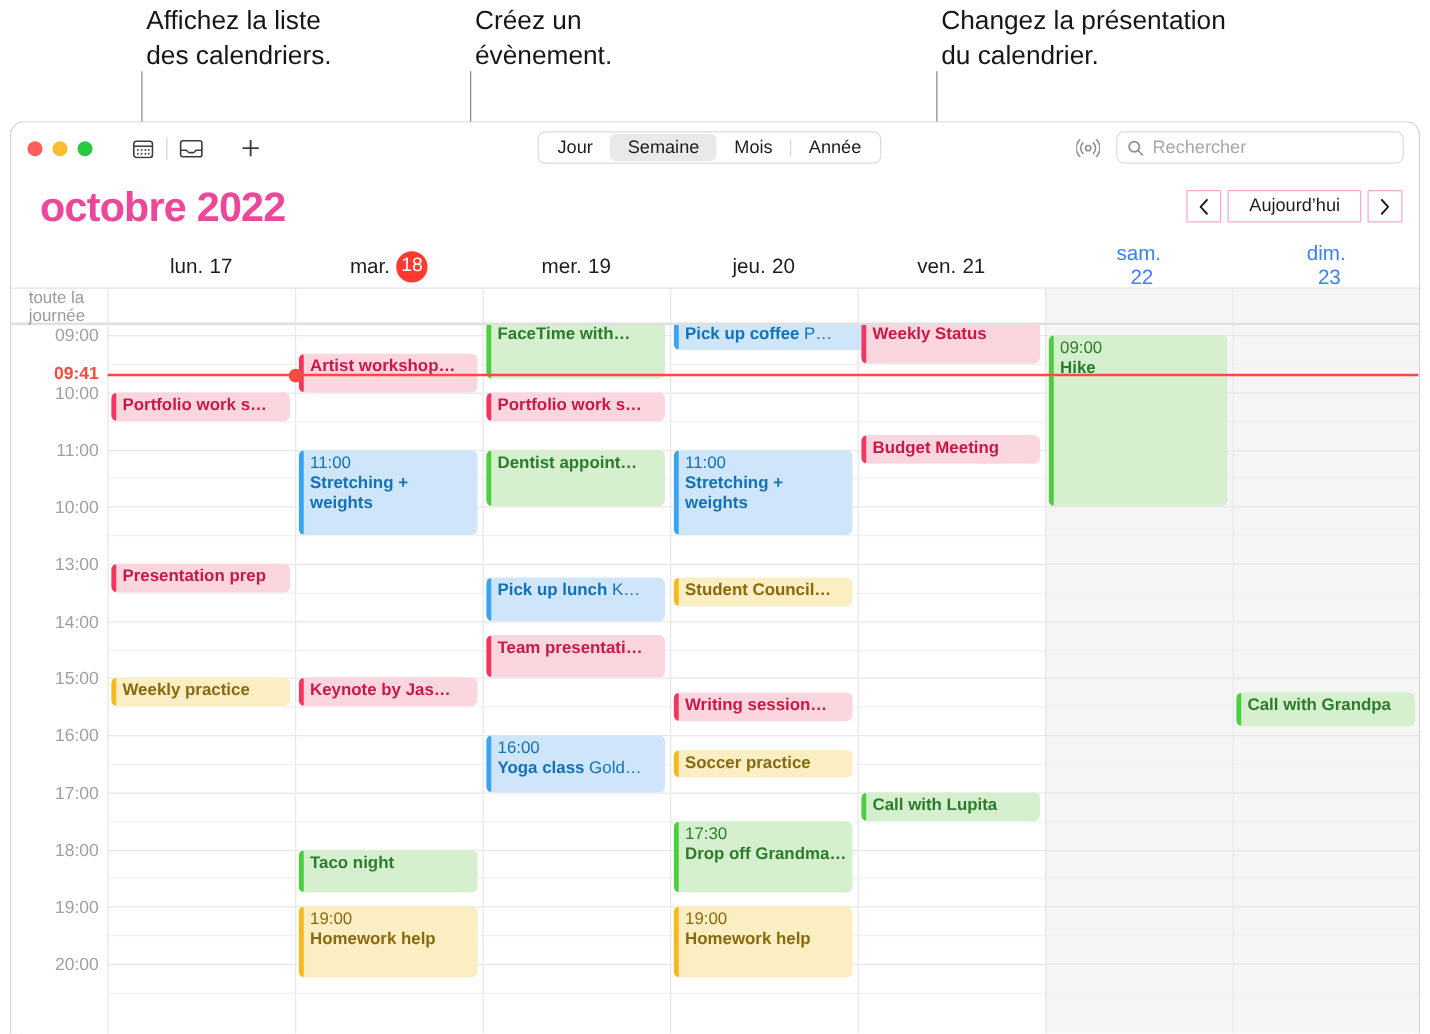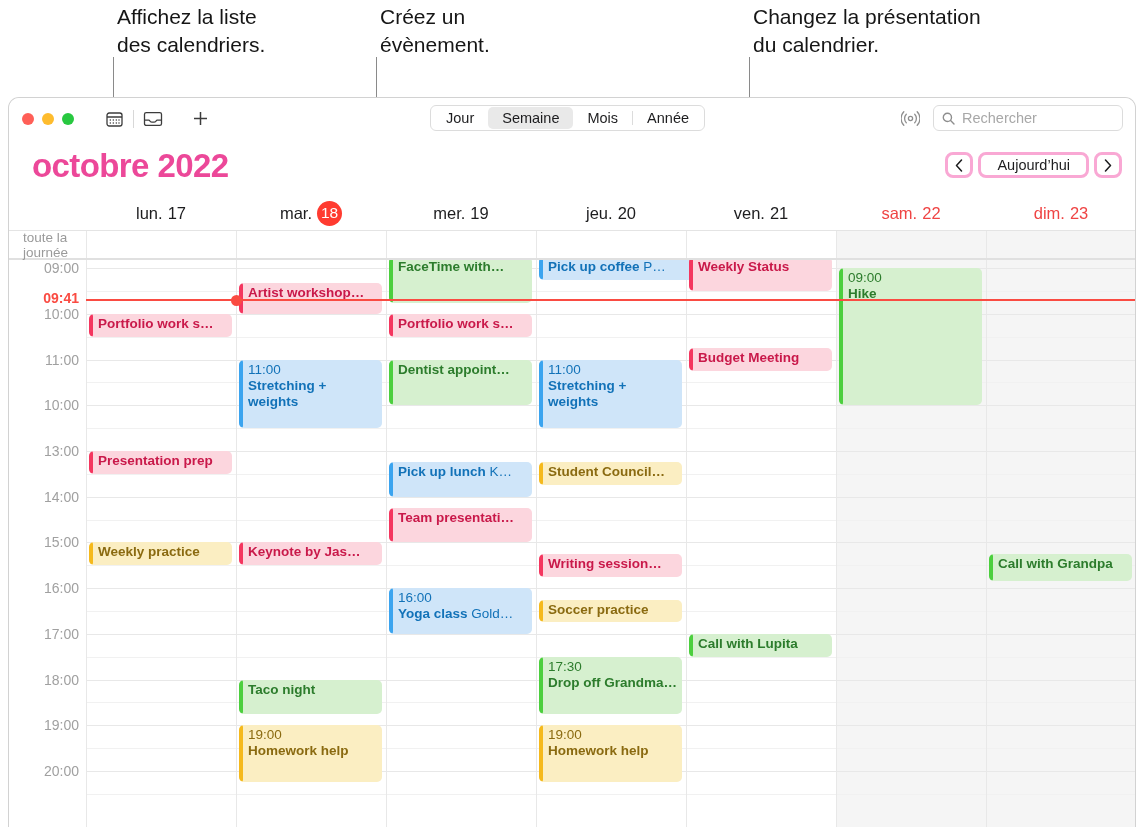--- a/index.html
+++ b/index.html
@@ -76,21 +76,21 @@
   }
   .seg.sel { background: #e9e9e9; font-weight: 500; }
   .seg-div { width: 1px; background: #dcdcdc; margin: 4px 0; }
 
   .toolbar-right {
     position: absolute; right: 12px; top: 7px;
     display: flex; align-items: center; gap: 10px;
   }
   .radar-btn { width: 26px; height: 26px; display:flex; align-items:center; justify-content:center; }
   .searchbox {
-    width: 190px; height: 26px;
+    width: 230px; height: 26px;
     border: 1px solid #dcdcdc; border-radius: 6px;
     background: #fff;
     display: flex; align-items: center; gap: 7px;
     padding: 4px 8px;
   }
   .search-ph { font-size: 14.5px; color: #a8a8a8; }
 
   
   .subhead {
     position: relative;
@@ -102,41 +102,41 @@
     font-size: 33px; font-weight: bold;
     letter-spacing: -0.6px;
     color: #ec4899;
   }
   .nav {
     position: absolute; right: 13px; top: 13px;
     display: flex; align-items: stretch; gap: 5px;
   }
   .nav-btn {
     height: 26px; min-width: 28px;
-    border: 3px solid #f9a8d4; border-radius: 8px;
+    border: 1px solid #f9a8d4; border-radius: 1px;
     background: #fff;
     display: flex; align-items: center; justify-content: center;
     font-size: 14px; color: #1d1d1f;
   }
   .nav-today { padding: 0 16px; font-size: 14.5px; }
 
   
   .dayhdr {
     position: relative;
     height: 34px;
     display: flex;
     background: #ffffff;
   }
   .dayhdr .gutter { width: 77px; flex: none; }
   .dayhdr .dcell {
     width: 150px; flex: none;
     display: flex; align-items: center; justify-content: center;
     font-size: 16.5px; color: #1d1d1f;
   }
-  .dayhdr .dcell.weekend { color: #ef4444; }
+  .dayhdr .dcell.weekend { color: #3b82f6; flex-direction: column; }
   .dnum-badge {
     display: inline-flex; align-items: center; justify-content: center;
     width: 25px; height: 25px;
     border-radius: 50%;
     background: #ff3b30; color: #fff;
     font-size: 15.5px;
     margin-left: 5px;
   }
   .dname { }
   .dnum { margin-left: 5px; }

